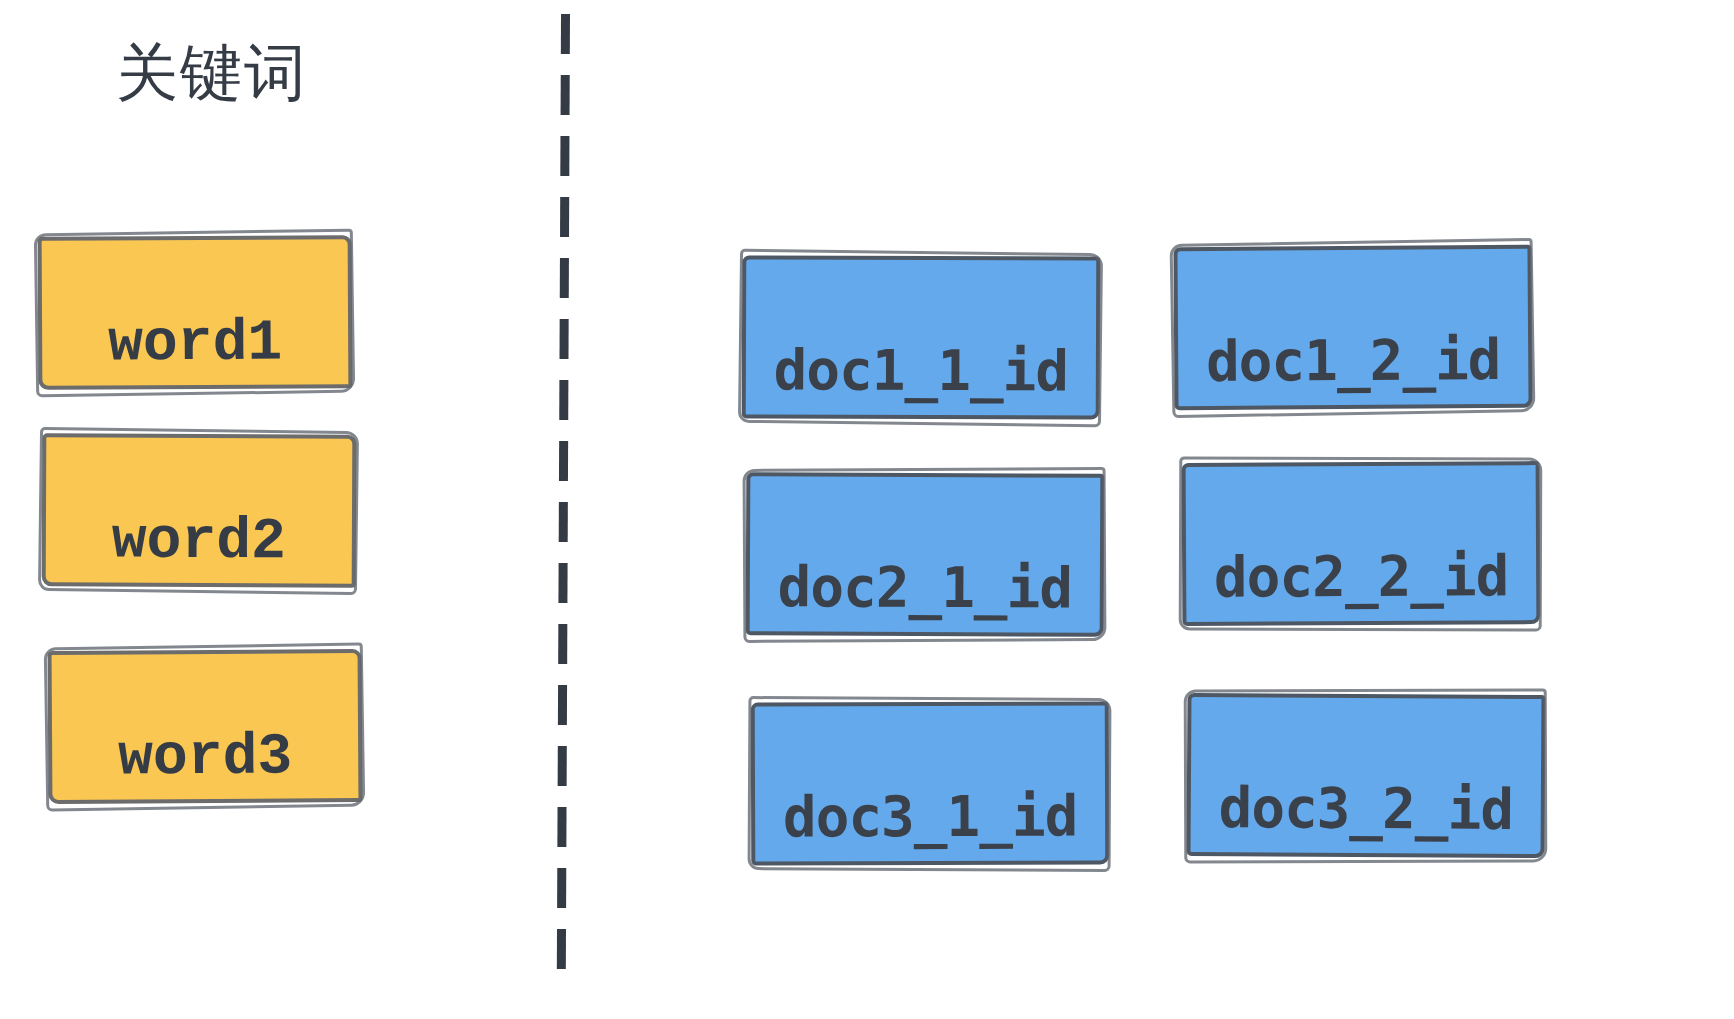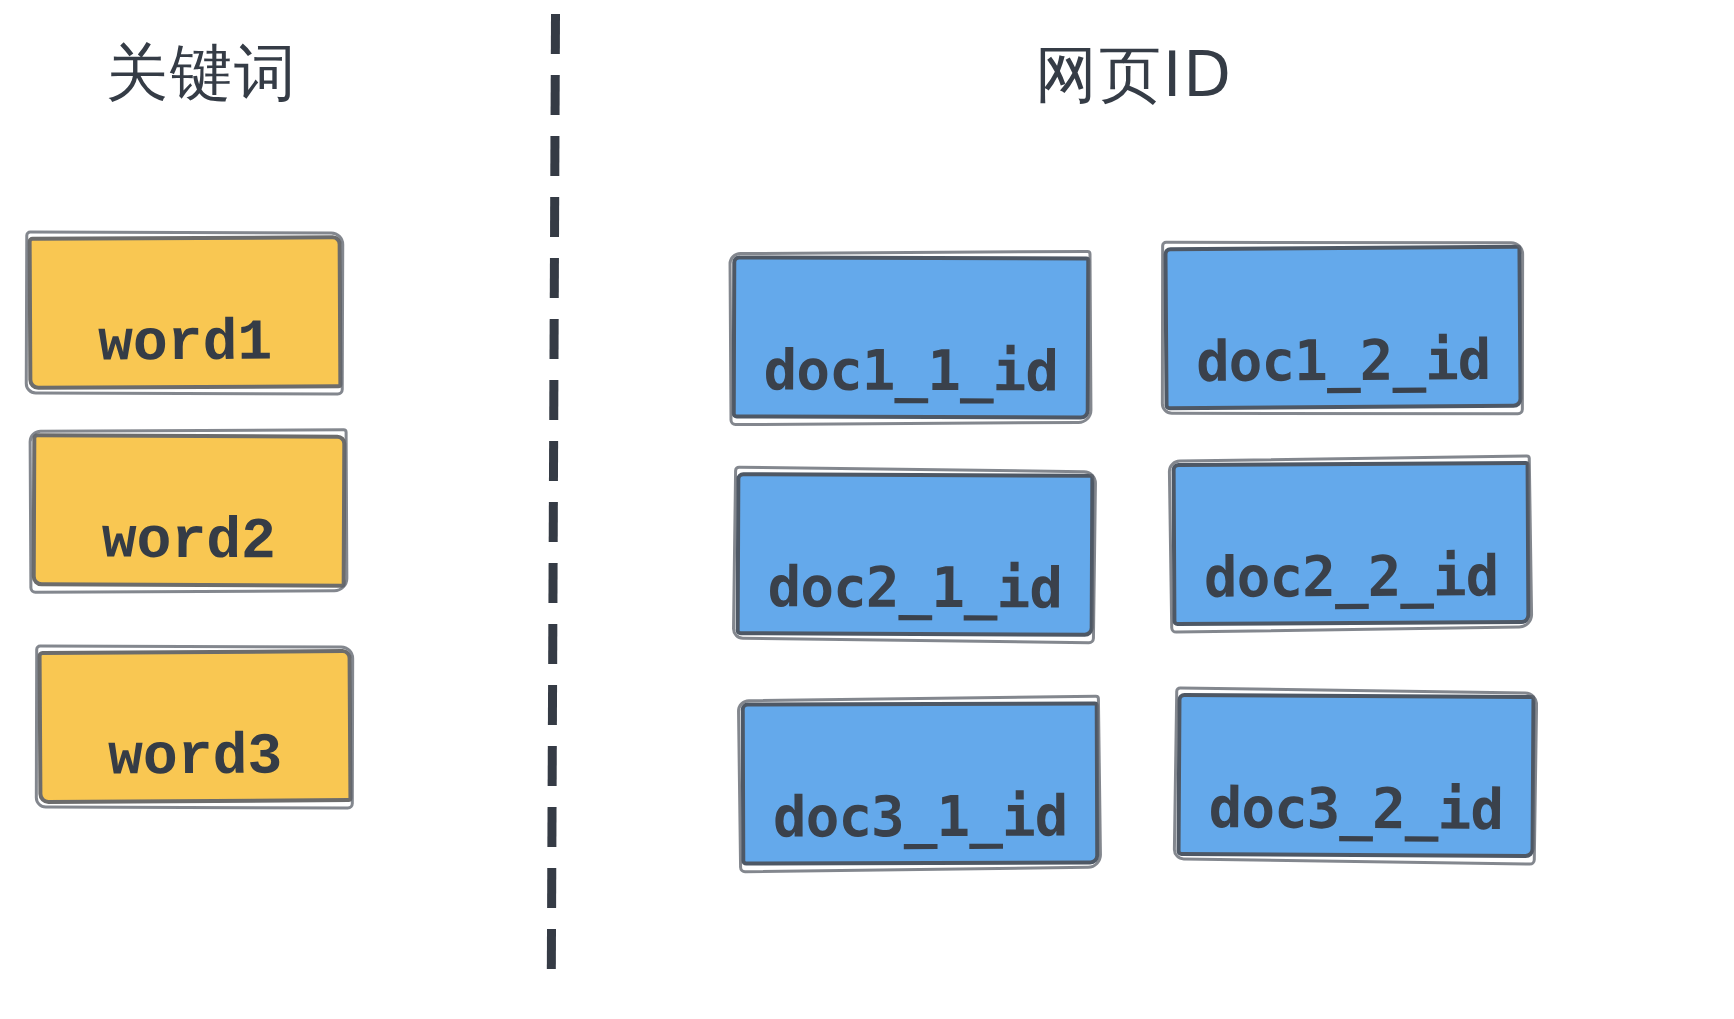--- a/index.html
+++ b/index.html
@@ -1,18 +1,19 @@
 <!DOCTYPE html>
 <html><head>
 <meta charset="utf-8">
 <style>
   html,body{margin:0;padding:0;background:#ffffff;}
   .canvas{
     position:relative;width:1538px;height:1019px;background:#ffffff;overflow:hidden;
     font-family:"DejaVu Sans","Liberation Sans",sans-serif;
+    margin-left:10px;
   }
 
   
   .title{
     position:absolute;font-size:62px;line-height:1;color:#353C46;
     letter-spacing:2px;white-space:nowrap;
   }
   .title-left{left:106px;top:42px;}
   .title-right{left:1035px;top:44px;}
 
@@ -79,21 +80,20 @@
     position:absolute;width:1px;height:1px;overflow:hidden;
     clip:rect(0 0 0 0);white-space:nowrap;
   }
 </style>
 </head>
 <body>
 
 <div class="canvas">
 
   <div class="title title-left">关键词</div>
-  <div class="title title-right">网页ID</div>
 
   <div class="divider"></div>
 
   <div class="box kw" id="kw1">
     <span class="label">word1</span>
   </div>
   <div class="box kw" id="kw2">
     <span class="label">word2</span>
   </div>
   <div class="box kw" id="kw3">

